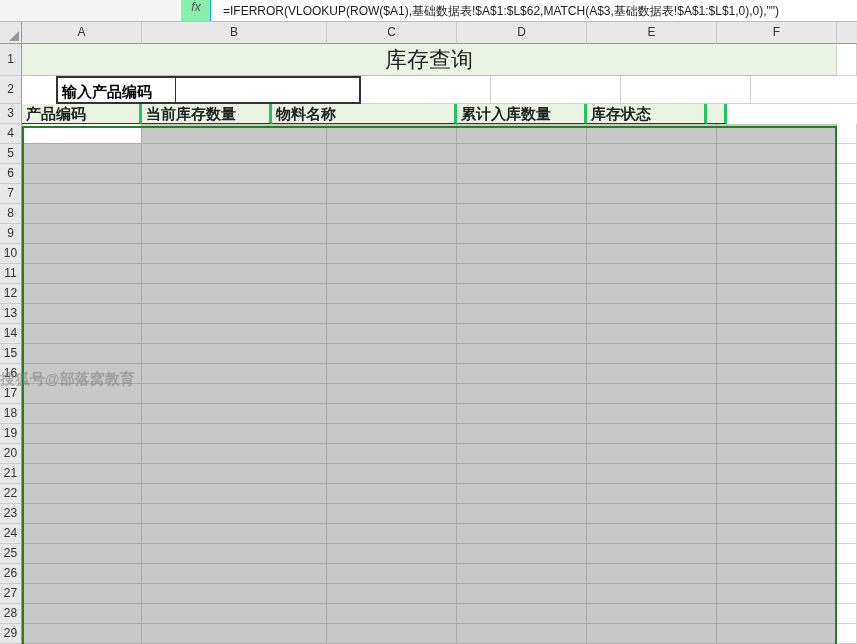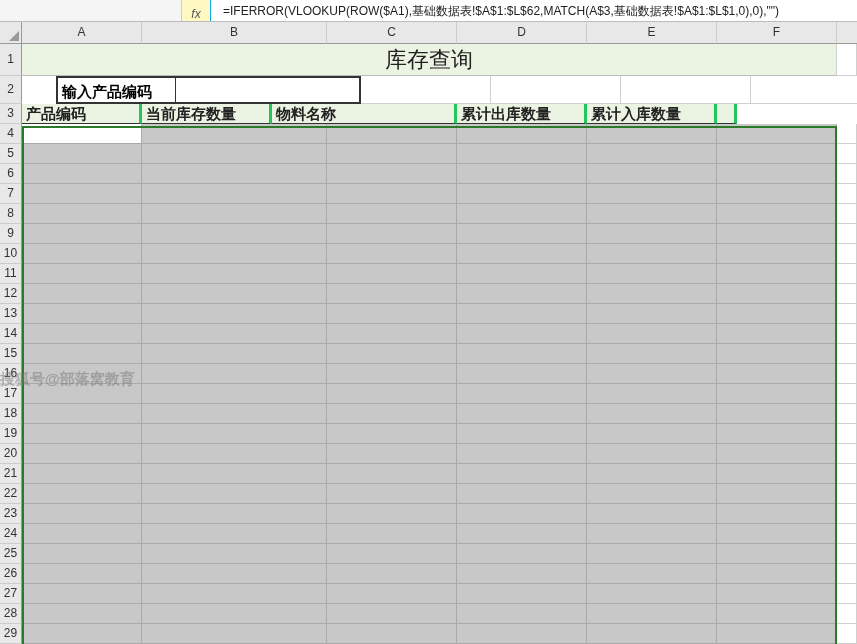--- a/index.html
+++ b/index.html
@@ -7,24 +7,24 @@
       font-family: "Microsoft YaHei", Arial, sans-serif;
       background: #fff;
       font-size: 13px;
       width: 857px;
       height: 644px;
       overflow: hidden;
       position: relative;
     }
     .formula-bar {
       display: flex;
-      align-items: flex-end;
+      align-items: flex-start;
       height: 22px;
       border-bottom: 1px solid #bbb;
-      background: #fef9c3;
+      background: #86efac;
     }
     .name-box {
       width: 182px;
       height: 100%;
       border-right: 1px solid #ccc;
       background: #f5f5f5;
     }
     .fx-label {
       width: 28px;
       text-align: center;
@@ -241,22 +241,22 @@
         <div class="cell col-D"></div>
         <div class="cell col-E"></div>
         <div class="cell col-F"></div>
         <div class="cell extra-cell"></div>
       </div>
 
       <div class="row header-row">
         <div class="cell col-A">产品编码</div>
         <div class="cell col-C">当前库存数量</div>
         <div class="cell col-B">物料名称</div>
-        <div class="cell col-D">累计出库数量</div>
         <div class="cell col-E">累计入库数量</div>
+        <div class="cell col-F">库存状态</div>
         <div class="cell extra-cell"></div>
       </div>
 
       <div class="row">
         <div class="cell data-cell col-A active-cell"></div>
         <div class="cell data-cell col-B"></div>
         <div class="cell data-cell col-C"></div>
         <div class="cell data-cell col-D"></div>
         <div class="cell data-cell col-E"></div>
         <div class="cell data-cell col-F"></div>

